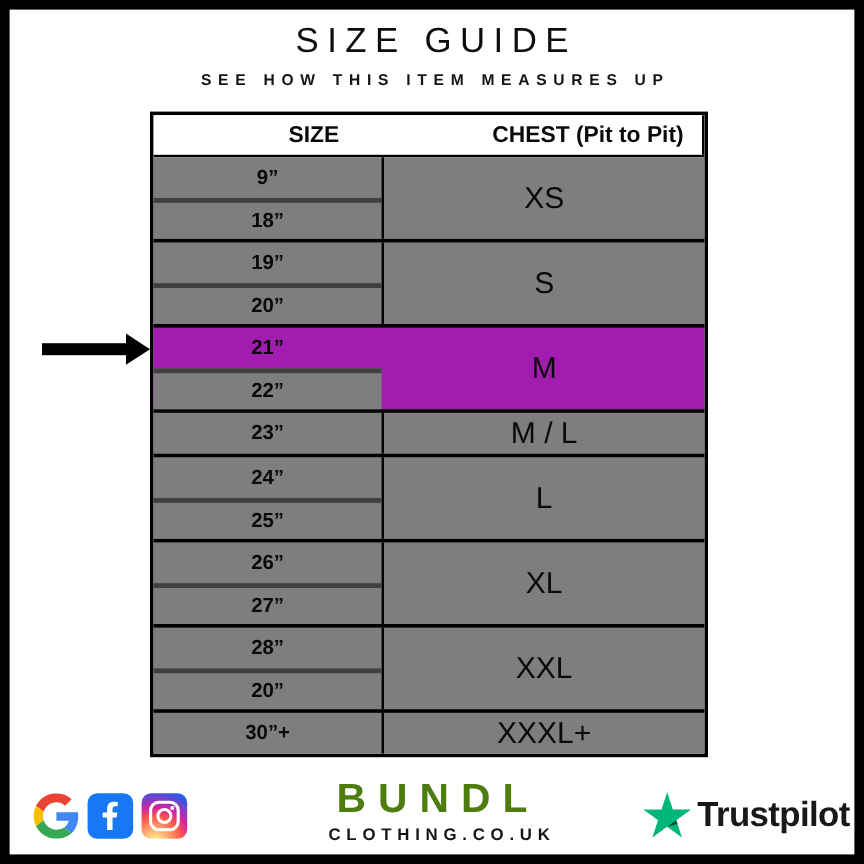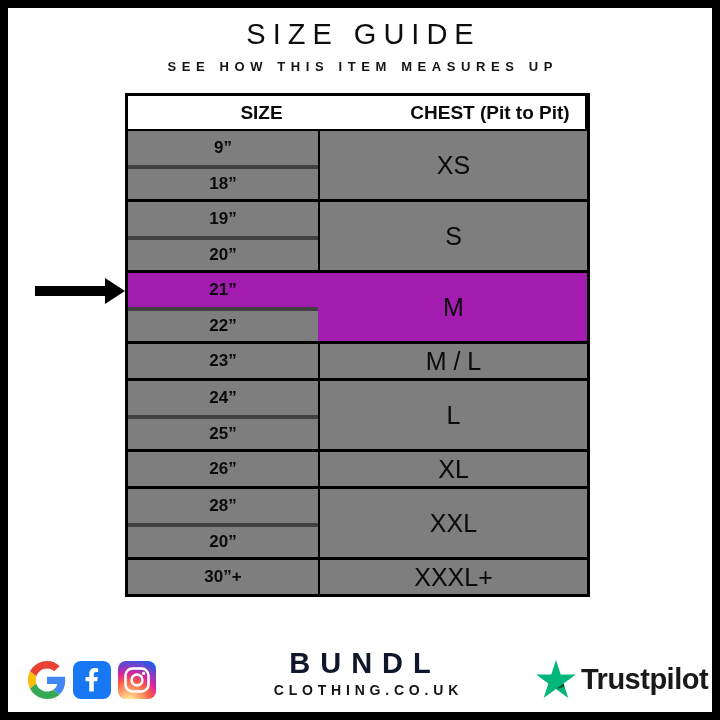--- a/index.html
+++ b/index.html
@@ -44,21 +44,21 @@
   .arrow .shaft{position:absolute;left:0;top:8px;width:72px;height:10px;background:#000;}
   .arrow .head{position:absolute;left:70px;top:0;width:0;height:0;
                border-top:13px solid transparent;border-bottom:13px solid transparent;
                border-left:20px solid #000;}
   
   .social{position:absolute;left:20px;top:653px;display:flex;align-items:center;gap:7px;}
   .icon-box{width:38px;height:38px;border-radius:8px;display:flex;align-items:center;justify-content:center;}
   .fb{background:var(--facebook-blue,#1877F2);}
   .ig{background:radial-gradient(circle at 30% 110%, #fdf497 0%, #fdf497 5%, #fd5949 45%, #d6249f 60%, #285AEB 90%);}
   .brand{position:absolute;left:0;right:0;top:641px;text-align:center;}
-  .brand-name{font-size:29px;font-weight:bold;letter-spacing:10px;text-indent:10px;color:#0f172a;line-height:1;}
+  .brand-name{font-size:34px;font-weight:bold;letter-spacing:10px;text-indent:10px;color:#4d7c0f;line-height:1;}
   .brand-domain{margin-top:4px;font-size:14px;font-weight:bold;letter-spacing:4.8px;text-indent:4.8px;color:#141414;padding-left:12px;}
   .trustpilot{position:absolute;left:528px;top:652px;display:flex;align-items:center;gap:5px;}
   .tp-text{font-size:29px;font-weight:bold;color:#191919;letter-spacing:-0.5px;}
 </style>
 </head>
 <body>
 
 <div class="frame">
 
   <div class="title">SIZE GUIDE</div>
@@ -100,20 +100,21 @@
         <div class="group">
           <div class="chest-col">
             <div class="chest-cell">24”</div>
             <div class="chest-cell sub">25”</div>
           </div>
           <div class="size-cell">L</div>
         </div>
         <div class="group">
           <div class="chest-col">
             <div class="chest-cell">26”</div>
+            <div class="chest-cell sub">27”</div>
           </div>
           <div class="size-cell">XL</div>
         </div>
         <div class="group">
           <div class="chest-col">
             <div class="chest-cell">28”</div>
             <div class="chest-cell sub">20”</div>
           </div>
           <div class="size-cell">XXL</div>
         </div>

